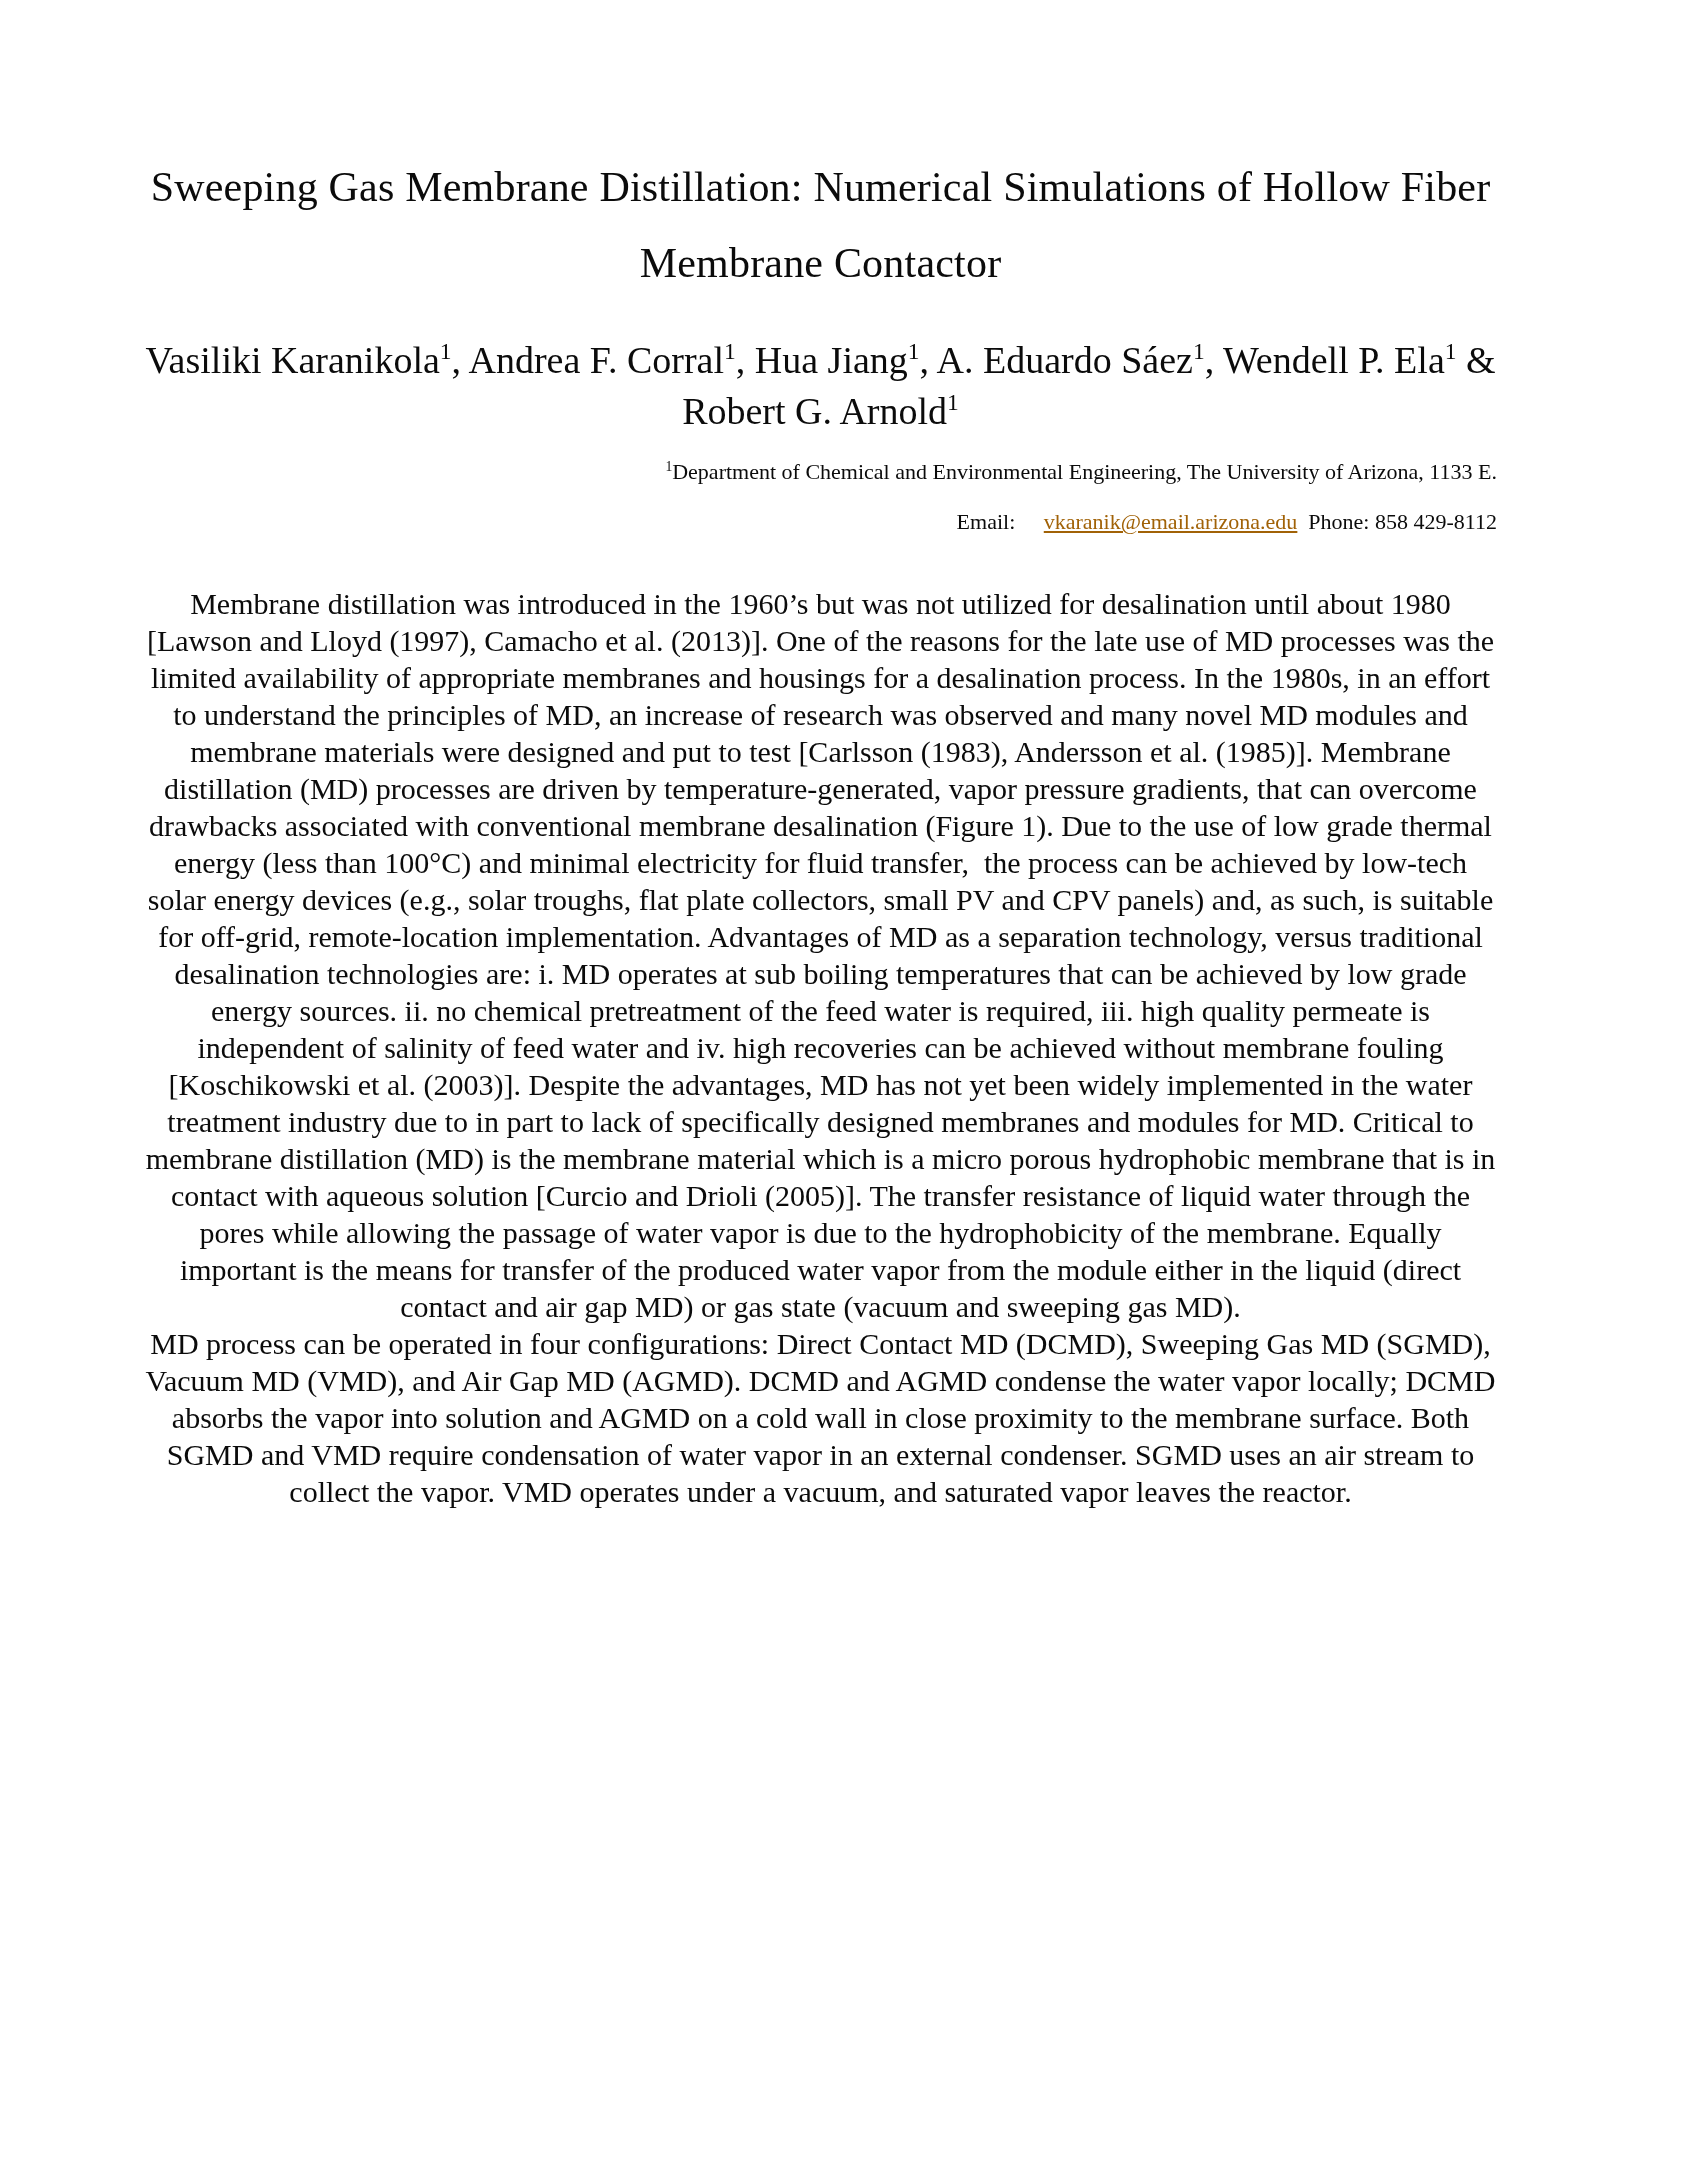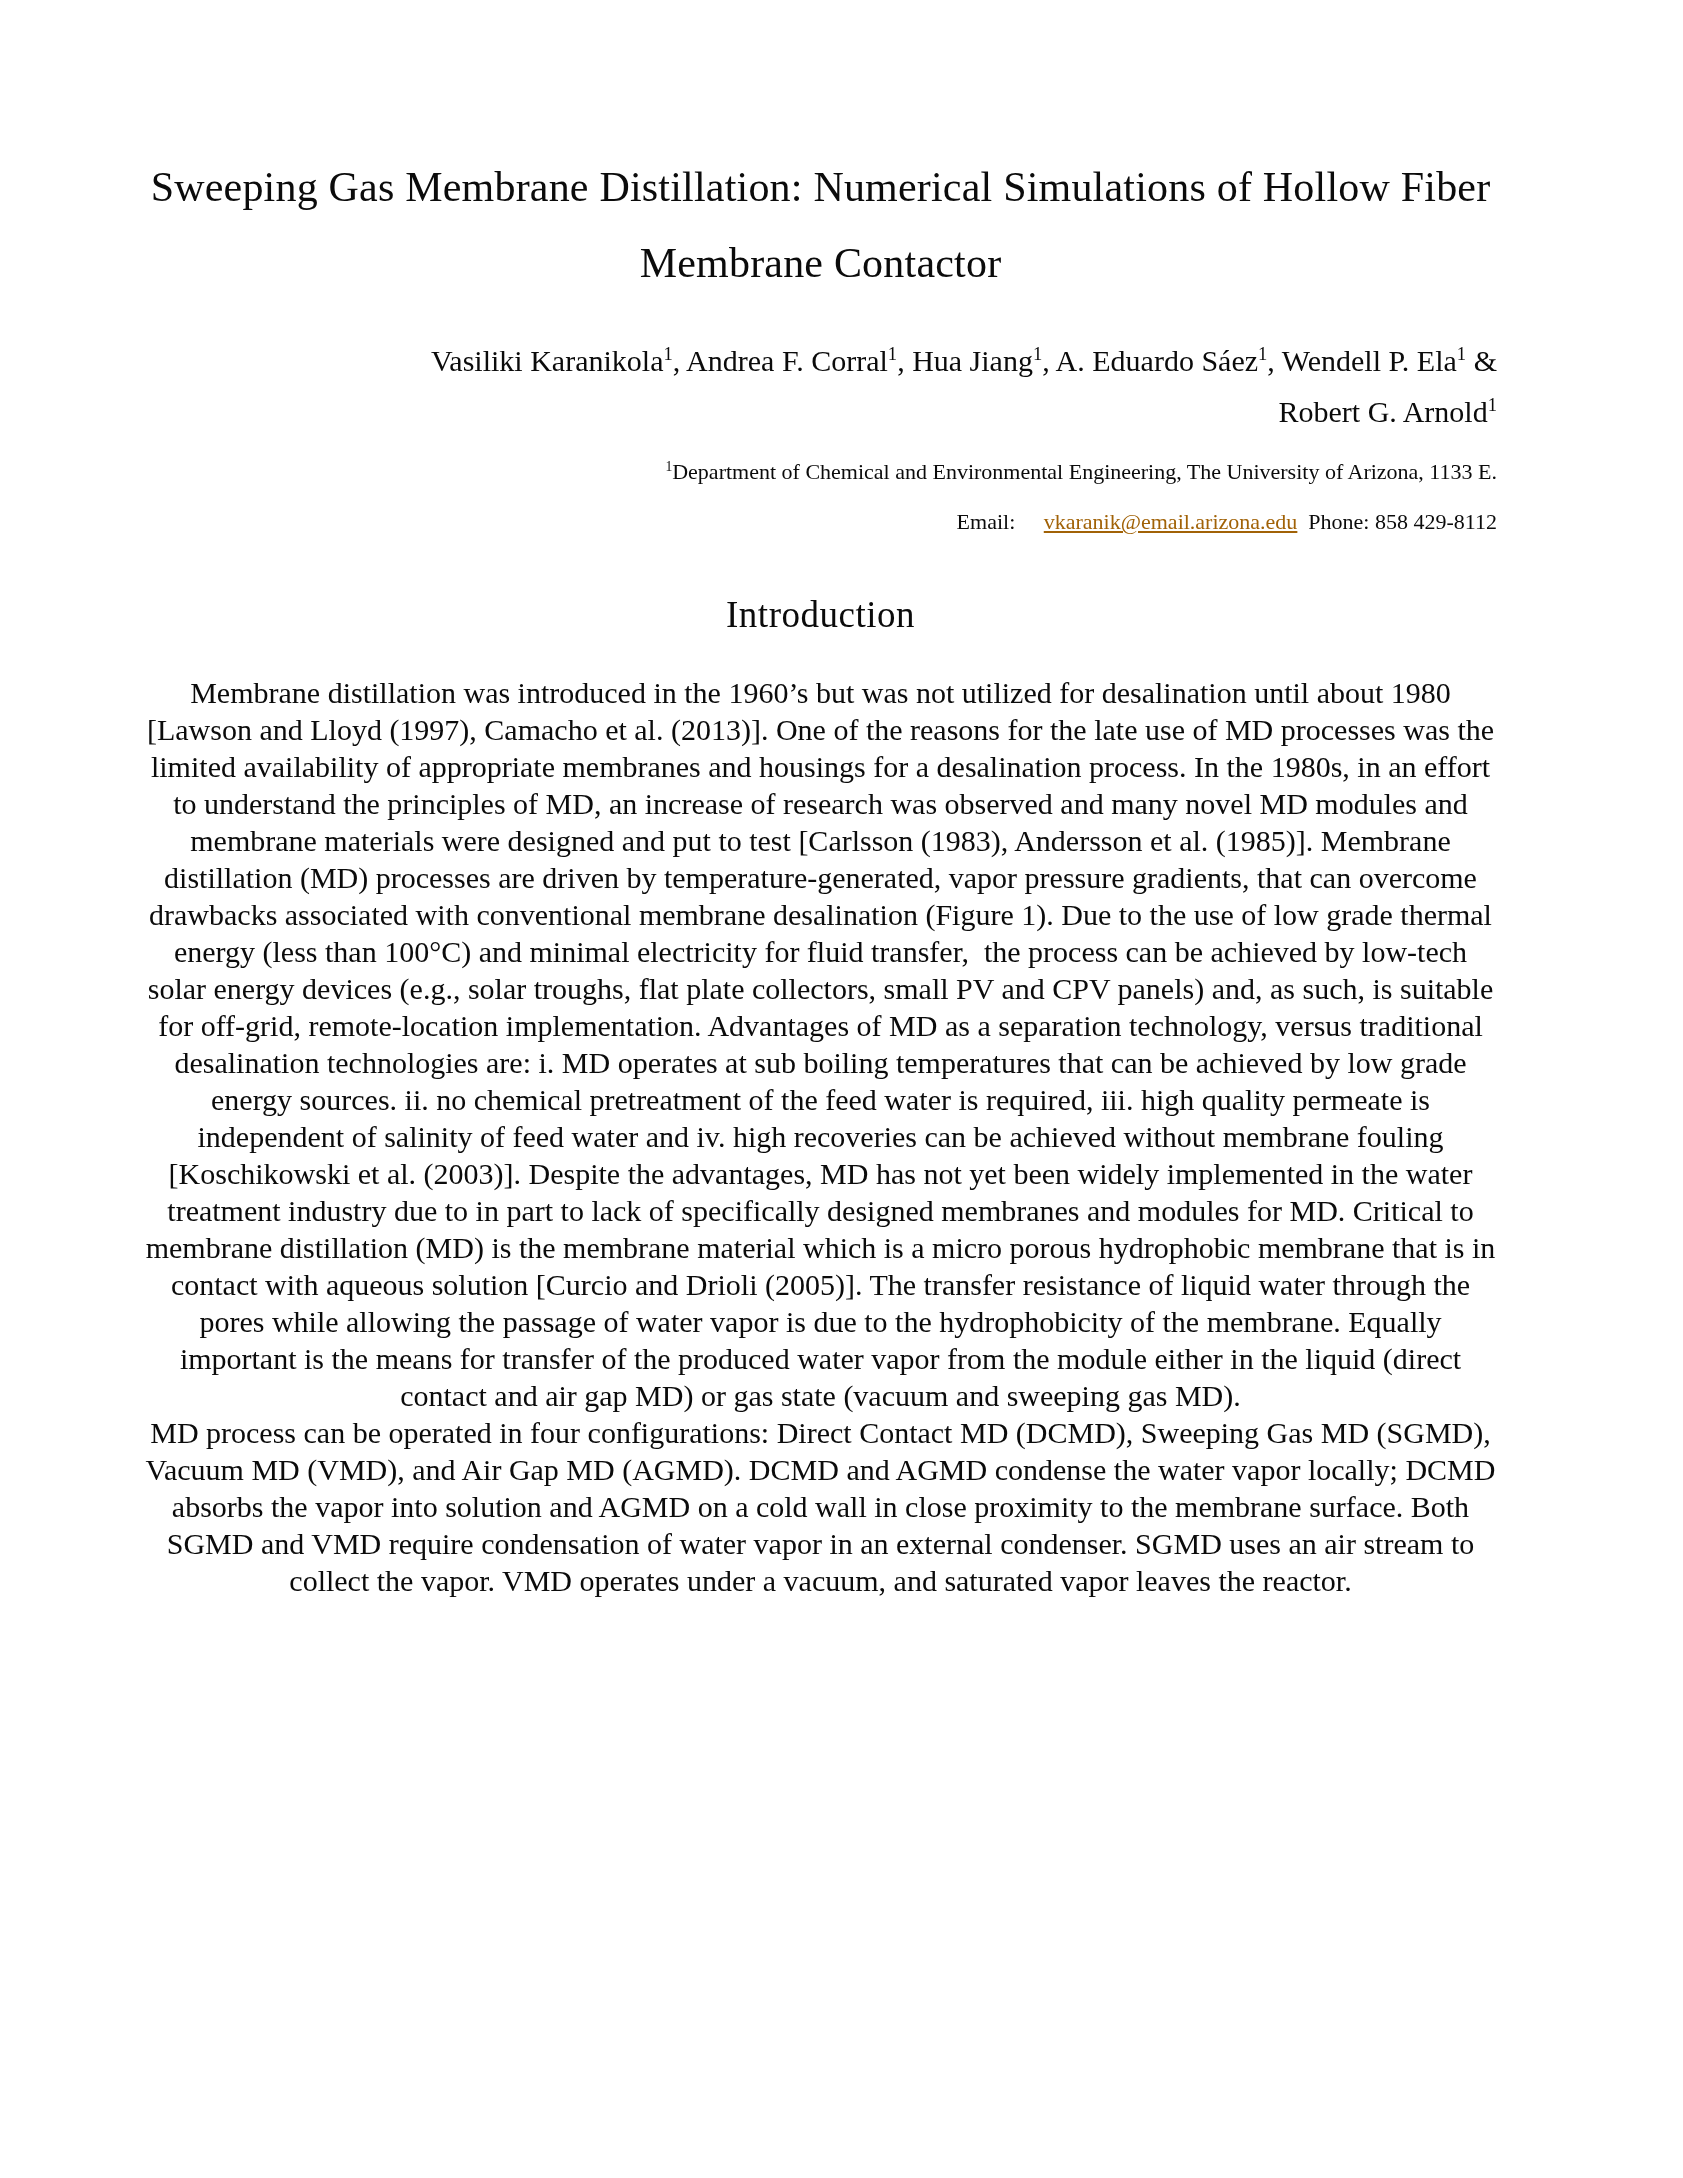--- a/index.html
+++ b/index.html
@@ -22,23 +22,23 @@
     margin: 0;
     font-size: 42px;
     line-height: 76px;
     font-weight: normal;
     text-align: center;
     letter-spacing: 0.2px;
   }
   .title .tline { display: block; }
   .authors {
     margin-top: 34px;
-    font-size: 30px;
+    font-size: 38px;
     line-height: 51px;
-    text-align: right;
+    text-align: center;
   }
   .authors .aline { display: block; }
   sup {
     font-size: 62%;
     line-height: 0;
     vertical-align: super;
   }
   .affiliation {
     margin-top: 10px;
     font-size: 22px;
@@ -83,21 +83,20 @@
   <div class="authors">
     <span class="aline"><span>Vasiliki Karanikola</span><sup>1</sup><span>, </span><span>Andrea F. Corral</span><sup>1</sup><span>, </span><span>Hua Jiang</span><sup>1</sup><span>, </span><span>A. Eduardo Sáez</span><sup>1</sup><span>, </span><span>Wendell P. Ela</span><sup>1</sup><span> &amp;</span></span>
     <span class="aline"><span>Robert G. Arnold</span><sup>1</sup></span>
   </div>
 
   <div class="affiliation">
     <span class="affline"><sup>1</sup><span>Department of Chemical and Environmental Engineering, The University of Arizona, 1133 E.</span></span>
     <span class="affline"><span>Email: </span><a class="email">vkaranik@email.arizona.edu</a><span>  Phone: </span><span>858 429-8112</span></span>
   </div>
 
-  <h2 class="section">Introduction</h2>
 
   <div class="body-text">
     <p>Membrane distillation was introduced in the 1960’s but was not utilized for desalination until about 1980 [Lawson and Lloyd (1997), Camacho et al. (2013)]. One of the reasons for the late use of MD processes was the limited availability of appropriate membranes and housings for a desalination process. In the 1980s, in an effort to understand the principles of MD, an increase of research was observed and many novel MD modules and membrane materials were designed and put to test [Carlsson (1983), Andersson et al. (1985)]. Membrane distillation (MD) processes are driven by temperature-generated, vapor pressure gradients, that can overcome drawbacks associated with conventional membrane desalination (Figure 1). Due to the use of low grade thermal energy (less than 100°C) and minimal electricity for fluid transfer,  the process can be achieved by low-tech solar energy devices (e.g., solar troughs, flat plate collectors, small PV and CPV panels) and, as such, is suitable for off-grid, remote-location implementation. Advantages of MD as a separation technology, versus traditional desalination technologies are: i. MD operates at sub boiling temperatures that can be achieved by low grade energy sources. ii. no chemical pretreatment of the feed water is required, iii. high quality permeate is independent of salinity of feed water and iv. high recoveries can be achieved without membrane fouling [Koschikowski et al. (2003)]. Despite the advantages, MD has not yet been widely implemented in the water treatment industry due to in part to lack of specifically designed membranes and modules for MD. Critical to membrane distillation (MD) is the membrane material which is a micro porous hydrophobic membrane that is in contact with aqueous solution [Curcio and Drioli (2005)]. The transfer resistance of liquid water through the pores while allowing the passage of water vapor is due to the hydrophobicity of the membrane. Equally important is the means for transfer of the produced water vapor from the module either in the liquid (direct contact and air gap MD) or gas state (vacuum and sweeping gas MD).</p>
     <p>MD process can be operated in four configurations: Direct Contact MD (DCMD), Sweeping Gas MD (SGMD), Vacuum MD (VMD), and Air Gap MD (AGMD). DCMD and AGMD condense the water vapor locally; DCMD absorbs the vapor into solution and AGMD on a cold wall in close proximity to the membrane surface. Both SGMD and VMD require condensation of water vapor in an external condenser. SGMD uses an air stream to collect the vapor. VMD operates under a vacuum, and saturated vapor leaves the reactor.</p>
   </div>
 
 </div>
 
 
 </body></html>

